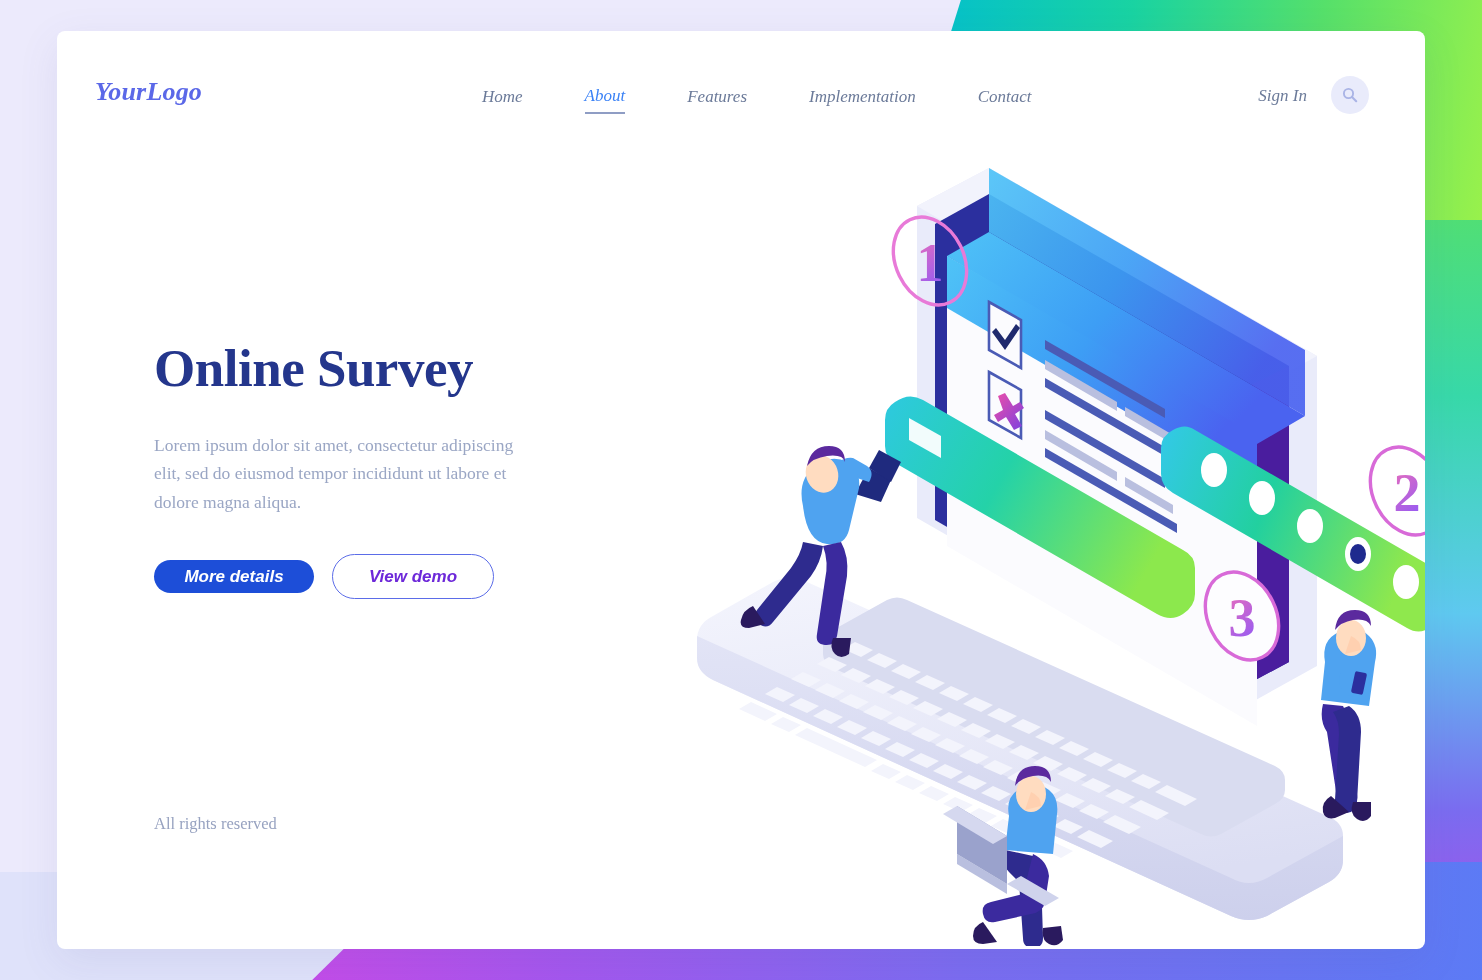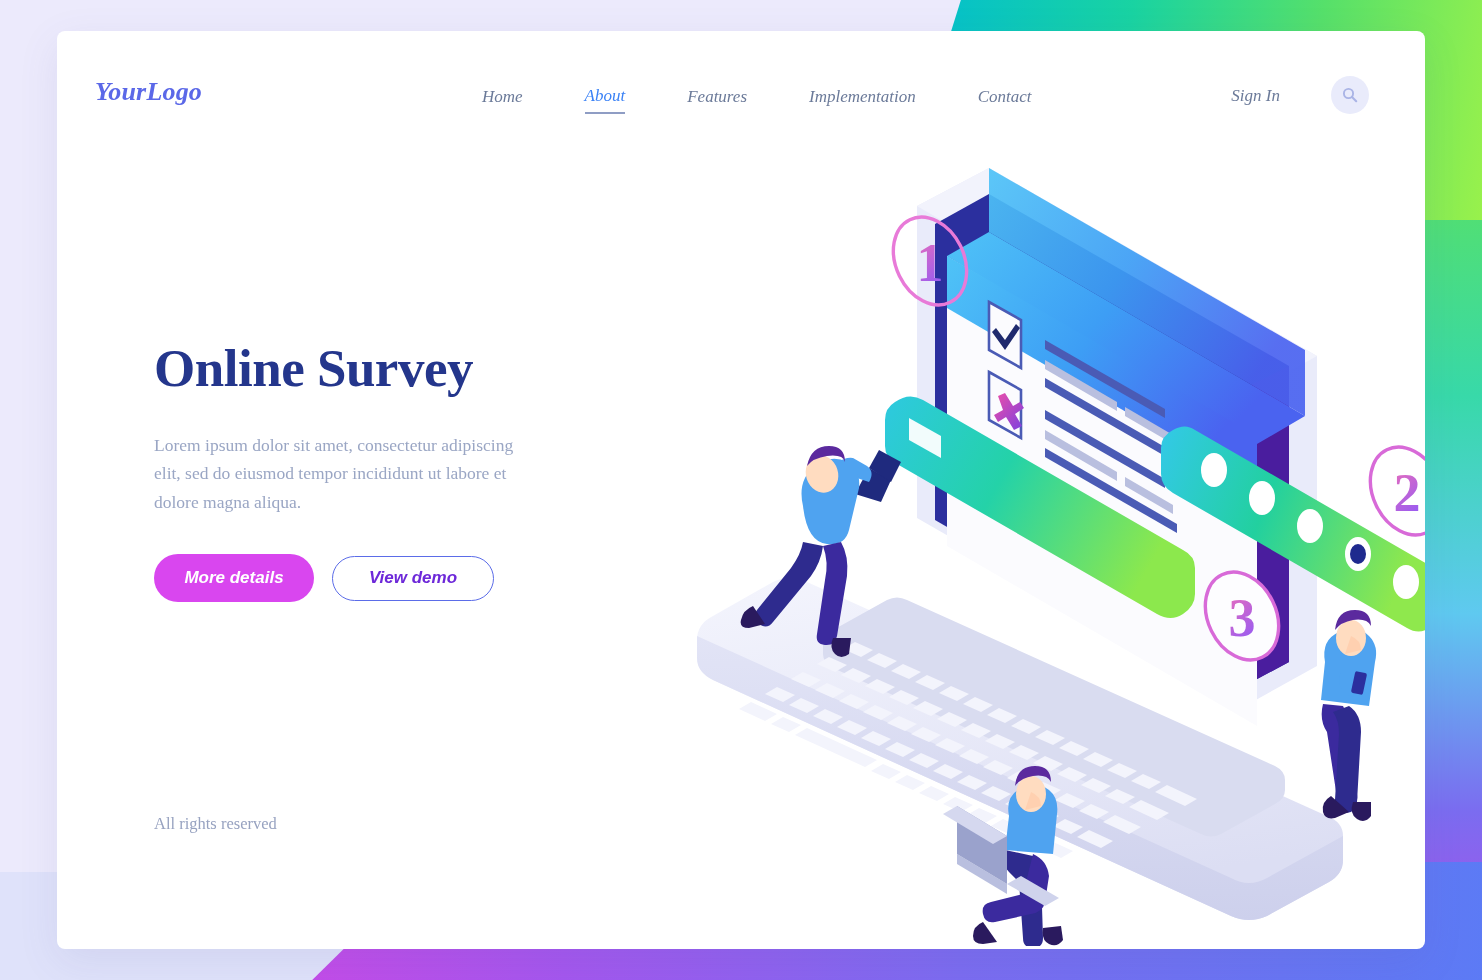--- a/index.html
+++ b/index.html
@@ -61,21 +61,21 @@
     display:flex; gap:0px; align-items:center;font-family:Liberation Serif, serif;
   }
   .nav-item {
     font-style:italic; font-size:17px; color:#6b7a99;
     padding:3px 0 6px 0; margin-right:62px; cursor:pointer;
     white-space:nowrap;
   }
   .nav-item:last-child { margin-right:0; }
   .nav-item.active { color:#3b82f6; border-bottom:2px solid #8f9dc4; }
   #signin {
-    position:absolute; right:145px; top:55px;
+    position:absolute; right:118px; top:55px;
     font-style:italic; font-size:17px; color:#6b7a99; cursor:pointer;
   }
   #search-btn {
     position:absolute; right:56px; top:45px;
     width:38px; height:38px; border-radius:50%;
     background:#e9ebfb; display:flex; align-items:center; justify-content:center;
     cursor:pointer;
   }
 
   
@@ -88,21 +88,21 @@
     margin-top:34px; font-size:17.5px; line-height:1.63;
     color:#9aa6c4; max-width:382px;
   }
   #cta-row { margin-top:38px; display:flex; align-items:center; gap:18px; }
   .btn {
     font-style:italic; font-size:17px; font-weight:bold;
     border-radius:30px; cursor:pointer; text-align:center;
     display:flex; align-items:center; justify-content:center;
   }
   #btn-primary {
-    width:160px; height:48px; background:#d946ef; color:#ffffff;
+    width:160px; height:33px; background:#1d4ed8; color:#ffffff;
     border:none;
   }
   #btn-secondary {
     width:162px; height:45px; background:#ffffff; color:#6d28d9;
     border:1.6px solid #5b6ce8;
   }
   #rights {
     position:absolute; left:97px; top:783px;
     font-size:16.5px; color:#97a2c0;text-align:center;
   }

